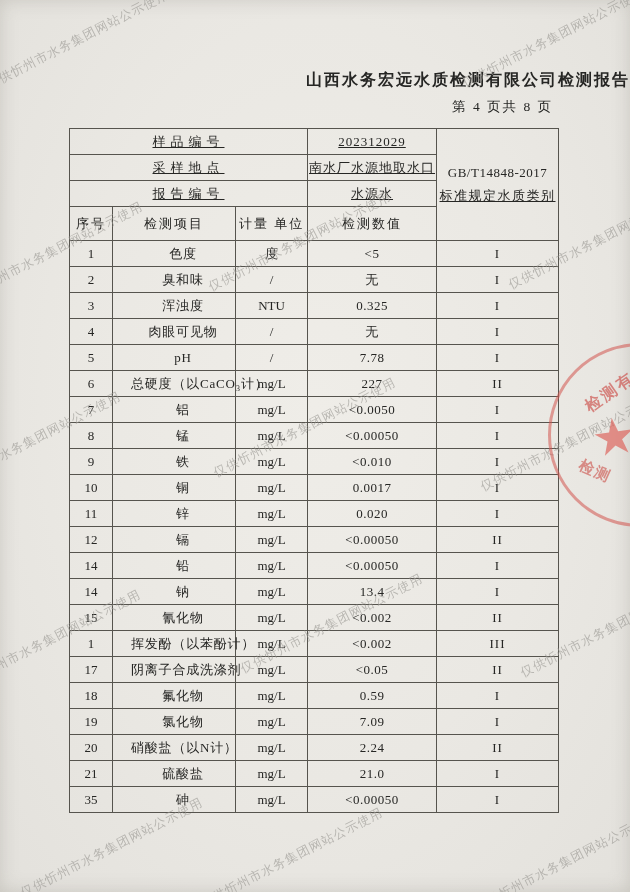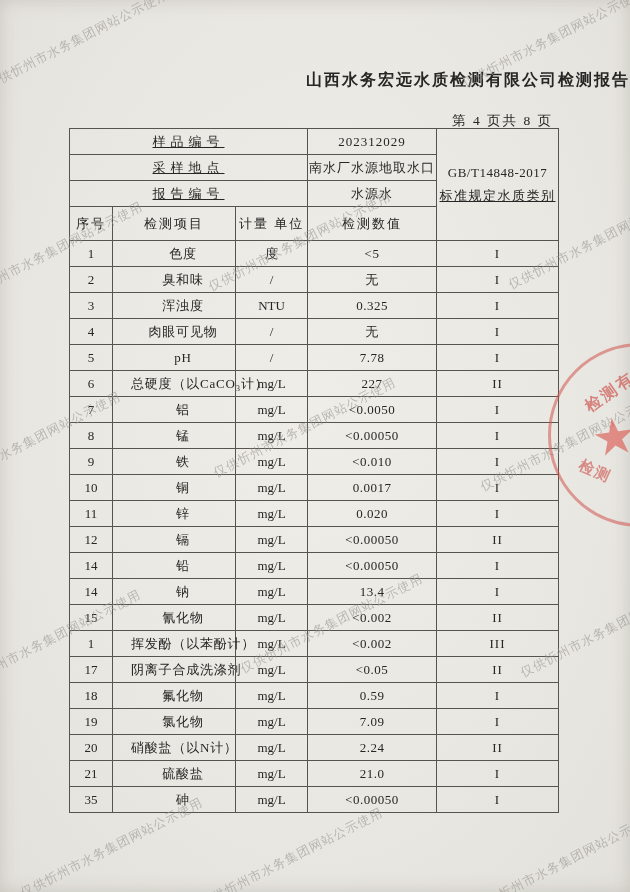--- a/index.html
+++ b/index.html
@@ -24,34 +24,34 @@
   }
   
   .title {
     position:absolute; top:70px; left:0; width:100%; text-align:right;
     font-size:16px; font-weight:bold; letter-spacing:2px; z-index:2;
   }
   .meta-report-no {
     position:absolute; top:107px; left:76px; font-size:13.5px; letter-spacing:.5px; z-index:2;
   }
   .meta-page {
-    position:absolute; top:112px; left:452px; font-size:13.5px; letter-spacing:2px; z-index:2;
+    position:absolute; top:98px; left:452px; font-size:13.5px; letter-spacing:2px; z-index:2;
   }
   
   table.report {
     position:absolute; top:128px; left:69px; z-index:2;
     border-collapse:collapse; table-layout:fixed; width:489px;
   }
   table.report td {
     border:1px solid #56544e; font-size:13px; text-align:center;
     vertical-align:middle; height:26px; overflow:visible; white-space:nowrap;
   }
   tr.info-row td { height:26px; }
   td.info-lbl { letter-spacing:5px;text-decoration:underline; }
-  td.info-val { letter-spacing:1px; }
+  td.info-val { letter-spacing:1px;text-decoration:underline; }
   td.std-cell { font-size:13px; line-height:1.75; letter-spacing:.5px; white-space:normal; }
   td.std-cell .std-l2 { letter-spacing:1.5px;text-decoration:underline; }
   tr.head-row td { height:34px; letter-spacing:2px; }
   td.h-unit { white-space:pre-line; line-height:1.2; }
   td.c-item { text-align:left; padding-left:18px; letter-spacing:.8px; font-size:12.5px; }
   td.c-no { letter-spacing:0; }
   td.c-val { letter-spacing:.5px; }
   td.c-cls { font-size:13.5px; letter-spacing:1px; }
   
   .stamp { position:absolute; z-index:4; pointer-events:none; filter:blur(.3px); }

